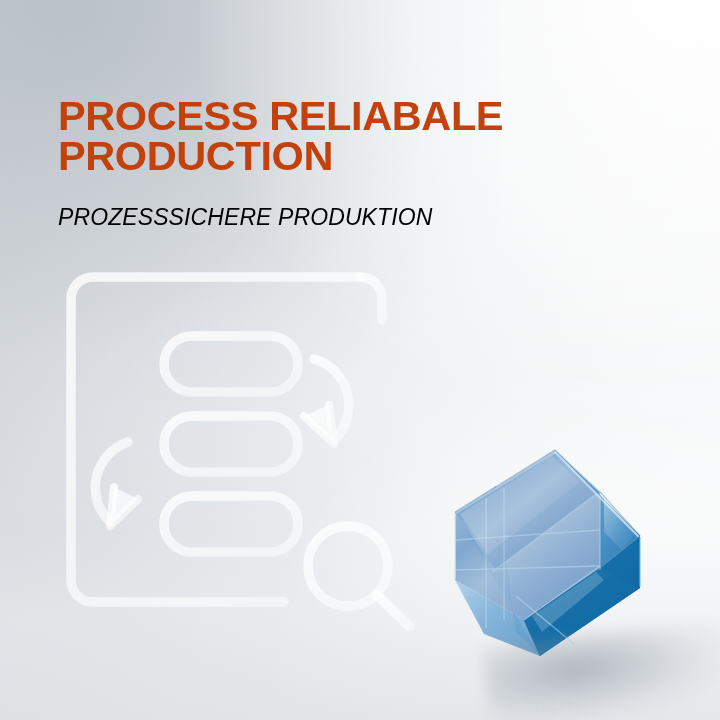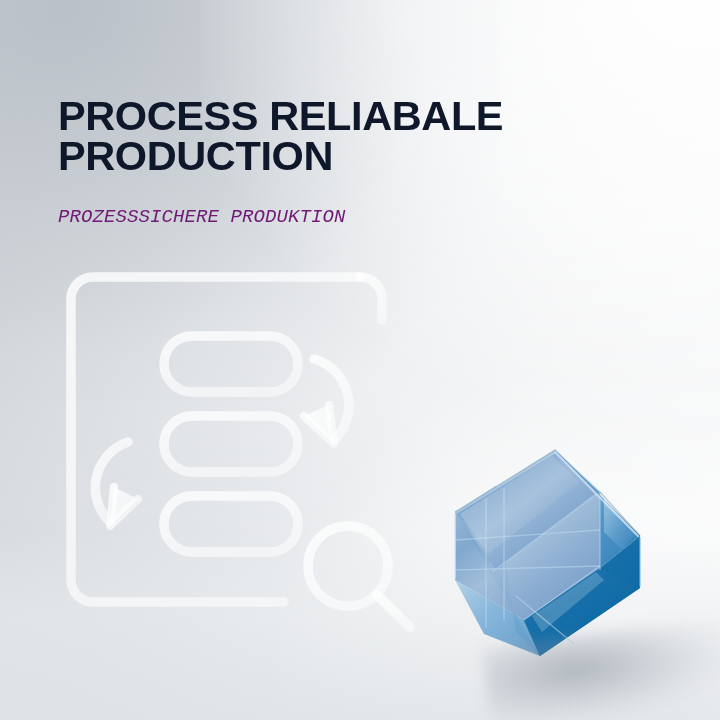--- a/index.html
+++ b/index.html
@@ -78,38 +78,37 @@
 
   
   .headline-block {
     position: absolute;
     left: 58px;
     top: 96px;
     width: 600px;
   }
   .headline {
     margin: 0;
-    color: #0f172a;
+    color: #c2410c;
     font-size: 41.5px;
     line-height: 40px;
     font-weight: bold;
     letter-spacing: -0.4px;
     white-space: pre-line;
     text-transform: uppercase;
   }
   .subline {
     margin: 26px 0 0 0;
-    color: #701a75;
-    font-size: 19px;
+    color: #000000;
+    font-size: 23px;
     line-height: 30px;
     font-style: italic;
     font-weight: normal;
     letter-spacing: 0.1px;
     text-transform: uppercase;
-    font-family: Liberation Mono, monospace;
   }
 
   
   .watermark {
     position: absolute;
     left: 52px;
     top: 258px;
     width: 390px;
     height: 390px;
     opacity: 1;

